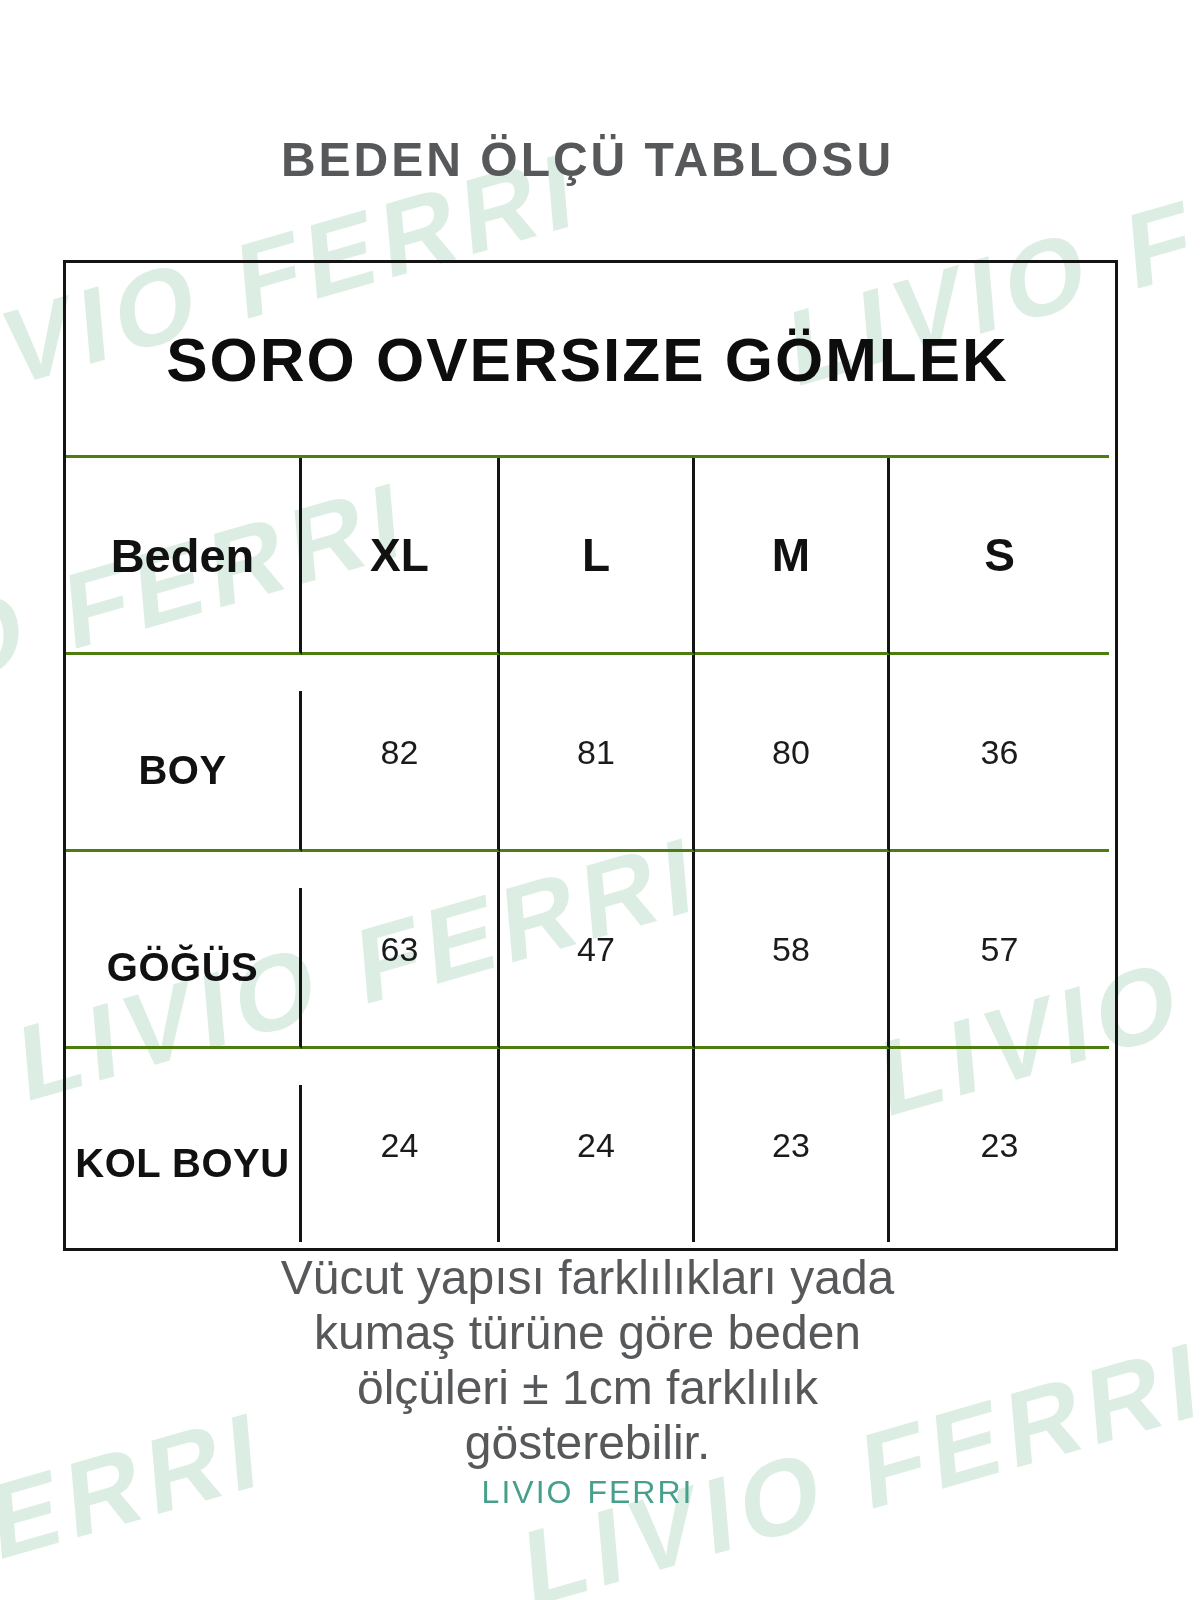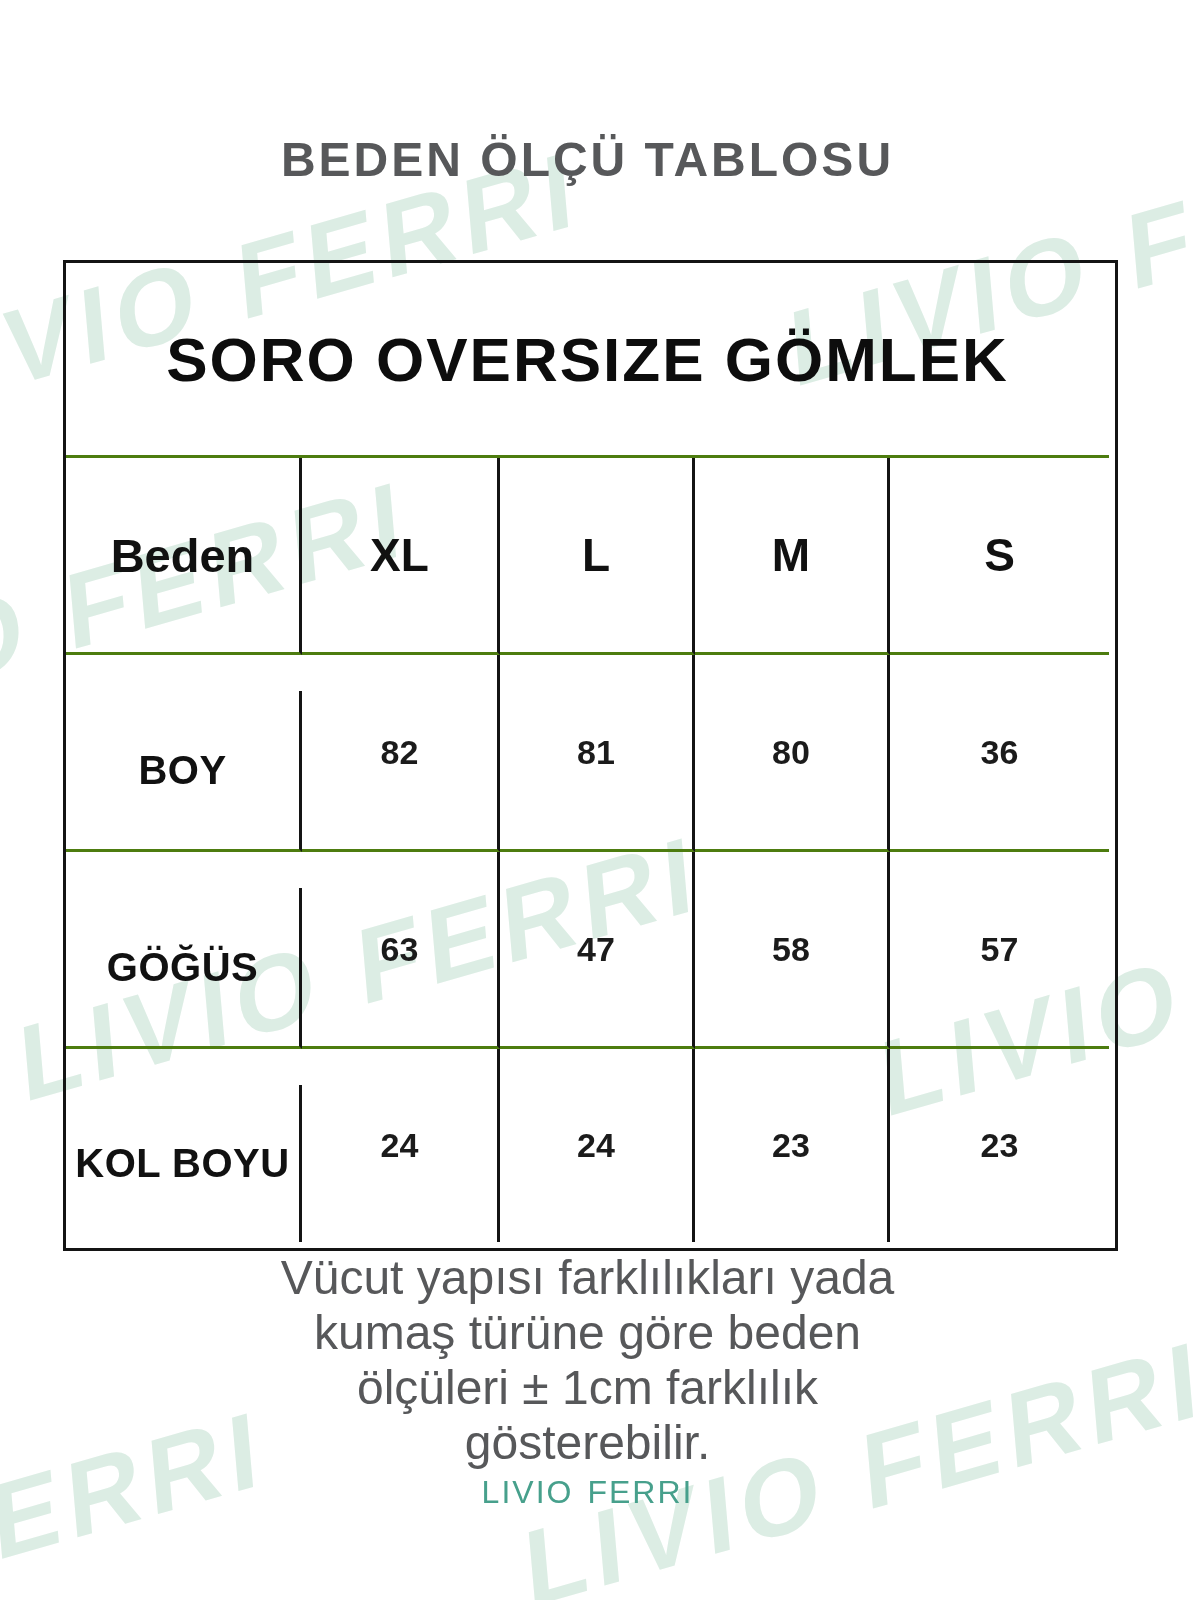--- a/index.html
+++ b/index.html
@@ -58,21 +58,21 @@
   .cell.lc { border-right:none; }
   .cell.lr { border-bottom:none; }
   .title-cell {
     grid-column:1 / -1;
     border-right:none;
     font-size:62px; font-weight:900; letter-spacing:2px; color:#0d0d0d;
   }
   .col-head { font-size:46px; font-weight:800; color:#111111; }
   .col-head.first { font-size:47px; }
   .row-label { font-size:40px; font-weight:800; color:#111111; letter-spacing:0.5px;margin-top:36px; }
-  .value { font-size:34px; font-weight:700; color:#1b1b1b; }
+  .value { font-size:34px; font-weight:400; color:#1b1b1b; }
 
   
   .note {
     position:absolute; left:63px; top:1250px; width:1049px;
     text-align:center; z-index:2;
     font-size:48px; line-height:55px; font-weight:500;
     color:#57585a;
   }
 
   

